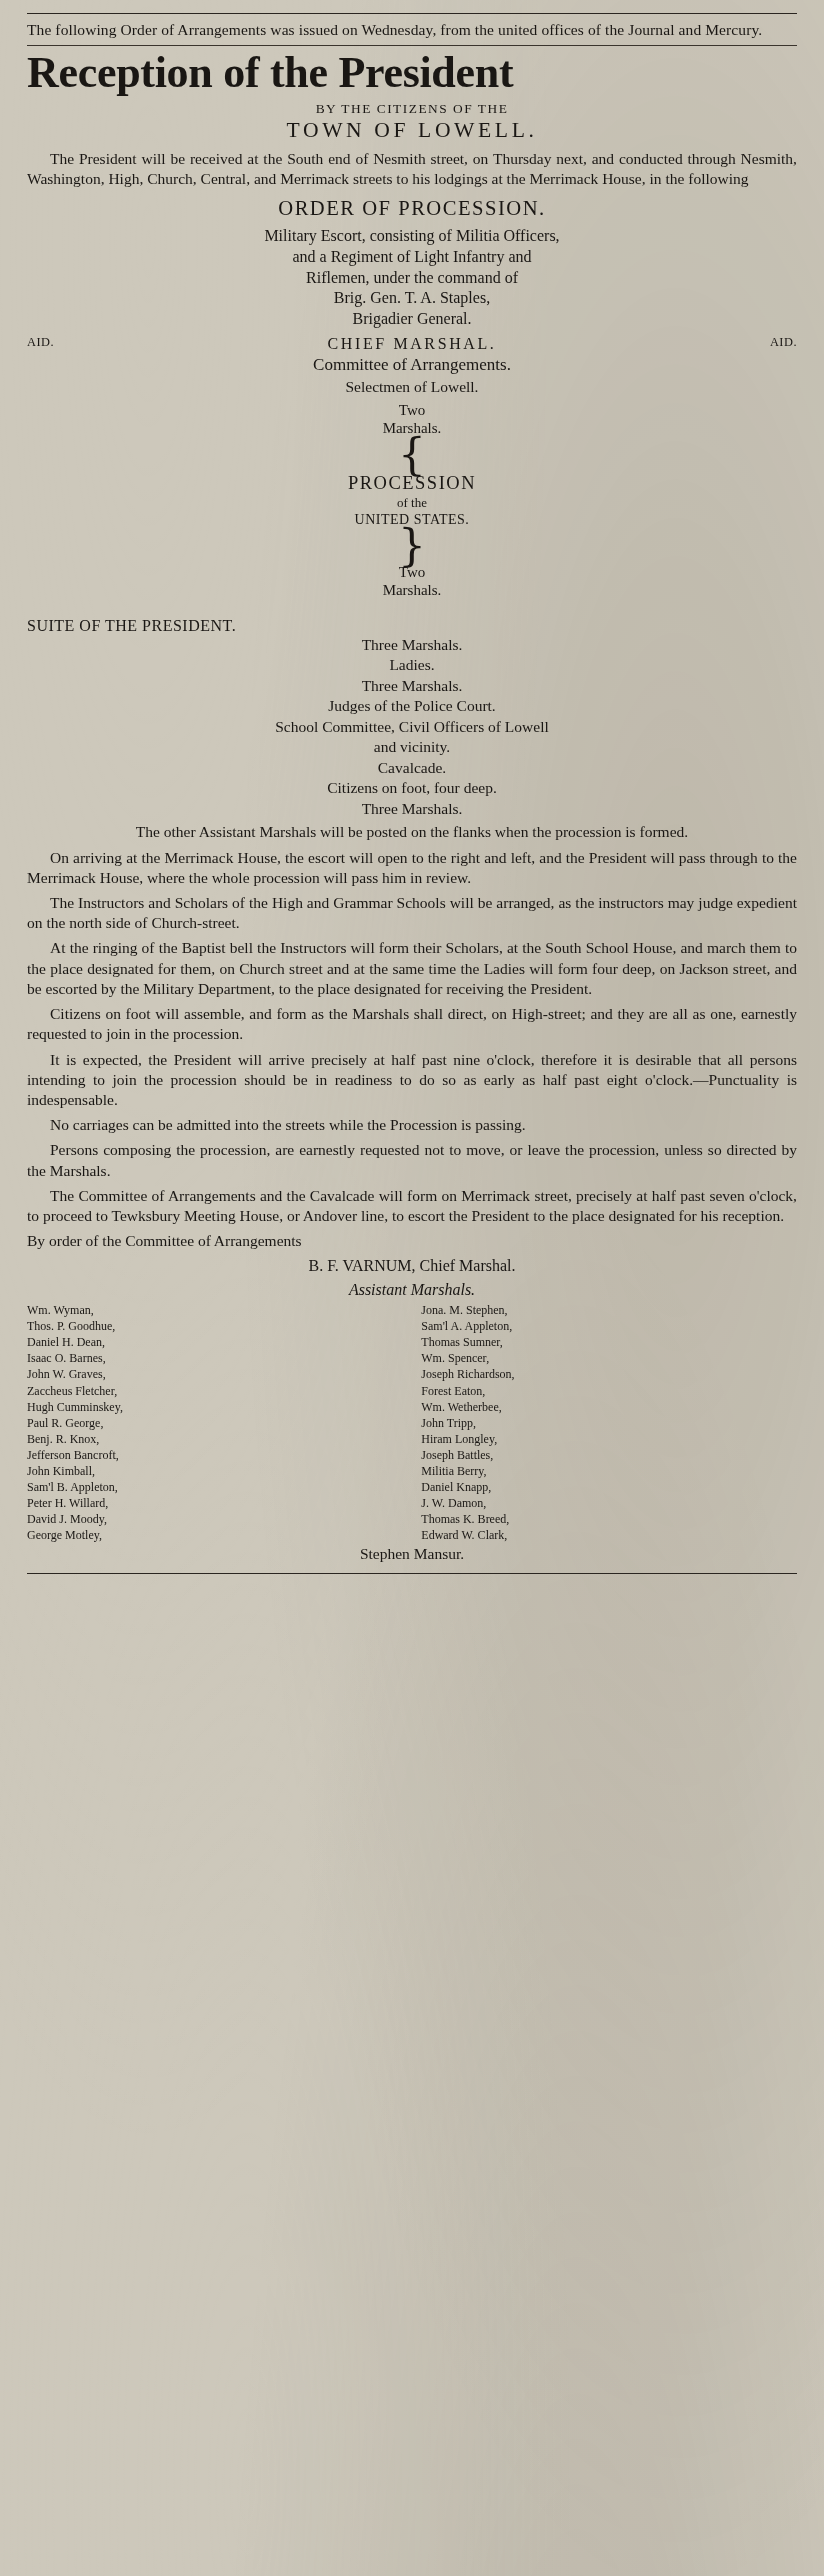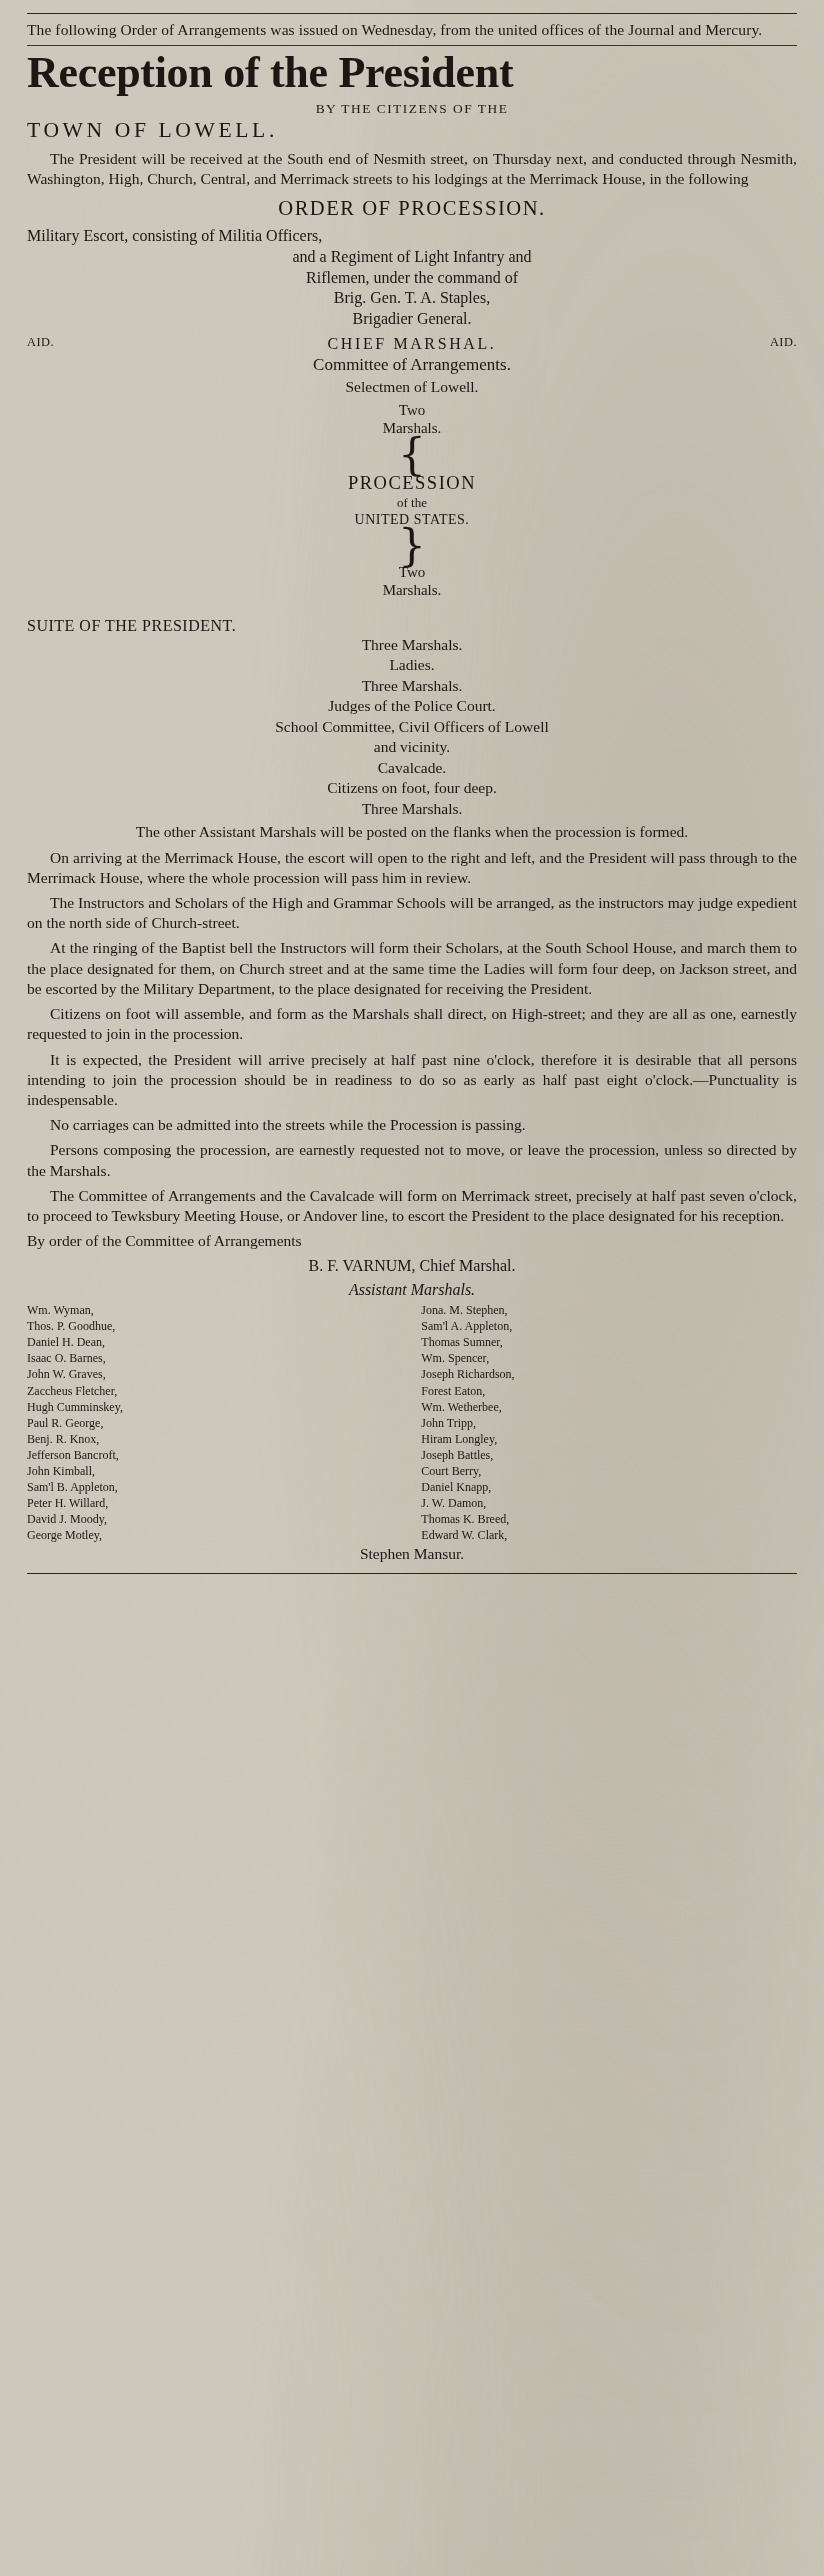--- a/index.html
+++ b/index.html
@@ -68,20 +68,21 @@
     white-space: nowrap;
     overflow: hidden;
   }
   .byline {
     text-align: center;
     font-size: 13.4px;
     letter-spacing: 1.5px;
     margin: 2.1px 0 1px 0;
   }
   .townline {
+    text-align: center;
     font-size: 21.6px;
     letter-spacing: 3.6px;
     margin: 1px 0 6.2px 0;
   }
   .body {
     font-size: 15.5px;
     line-height: 1.30;
     text-align: justify;
     margin-bottom: 5.2px;
   }
@@ -99,21 +100,21 @@
   }
   .center.big {
     font-size: 17px;
   }
   .escort {
     font-size: 16px;
     line-height: 1.30;
     text-align: center;
     margin-bottom: 2.1px;
   }
-  .escort .l1 { text-align: left; }
+  .escort .l1 { text-align: center; }
   .marshal-row {
     display: flex;
     justify-content: space-between;
     align-items: flex-start;
     font-size: 15px;
     letter-spacing: 1px;
     margin: 5.2px 0 1px 0;
   }
   .marshal-row .aid { font-size: 12.4px; letter-spacing: 0.5px; }
   .marshal-row .mid { font-size: 16px; letter-spacing: 2.6px; }
@@ -293,21 +294,21 @@
         <tr>
           <td class="c1">Benj. R. Knox,</td>
           <td class="c2">Hiram Longley,</td>
         </tr>
         <tr>
           <td class="c1">Jefferson Bancroft,</td>
           <td class="c2">Joseph Battles,</td>
         </tr>
         <tr>
           <td class="c1">John Kimball,</td>
-          <td class="c2">Court Berry,</td>
+          <td class="c2">Militia Berry,</td>
         </tr>
         <tr>
           <td class="c1">Sam'l B. Appleton,</td>
           <td class="c2">Daniel Knapp,</td>
         </tr>
         <tr>
           <td class="c1">Peter H. Willard,</td>
           <td class="c2">J. W. Damon,</td>
         </tr>
         <tr>

